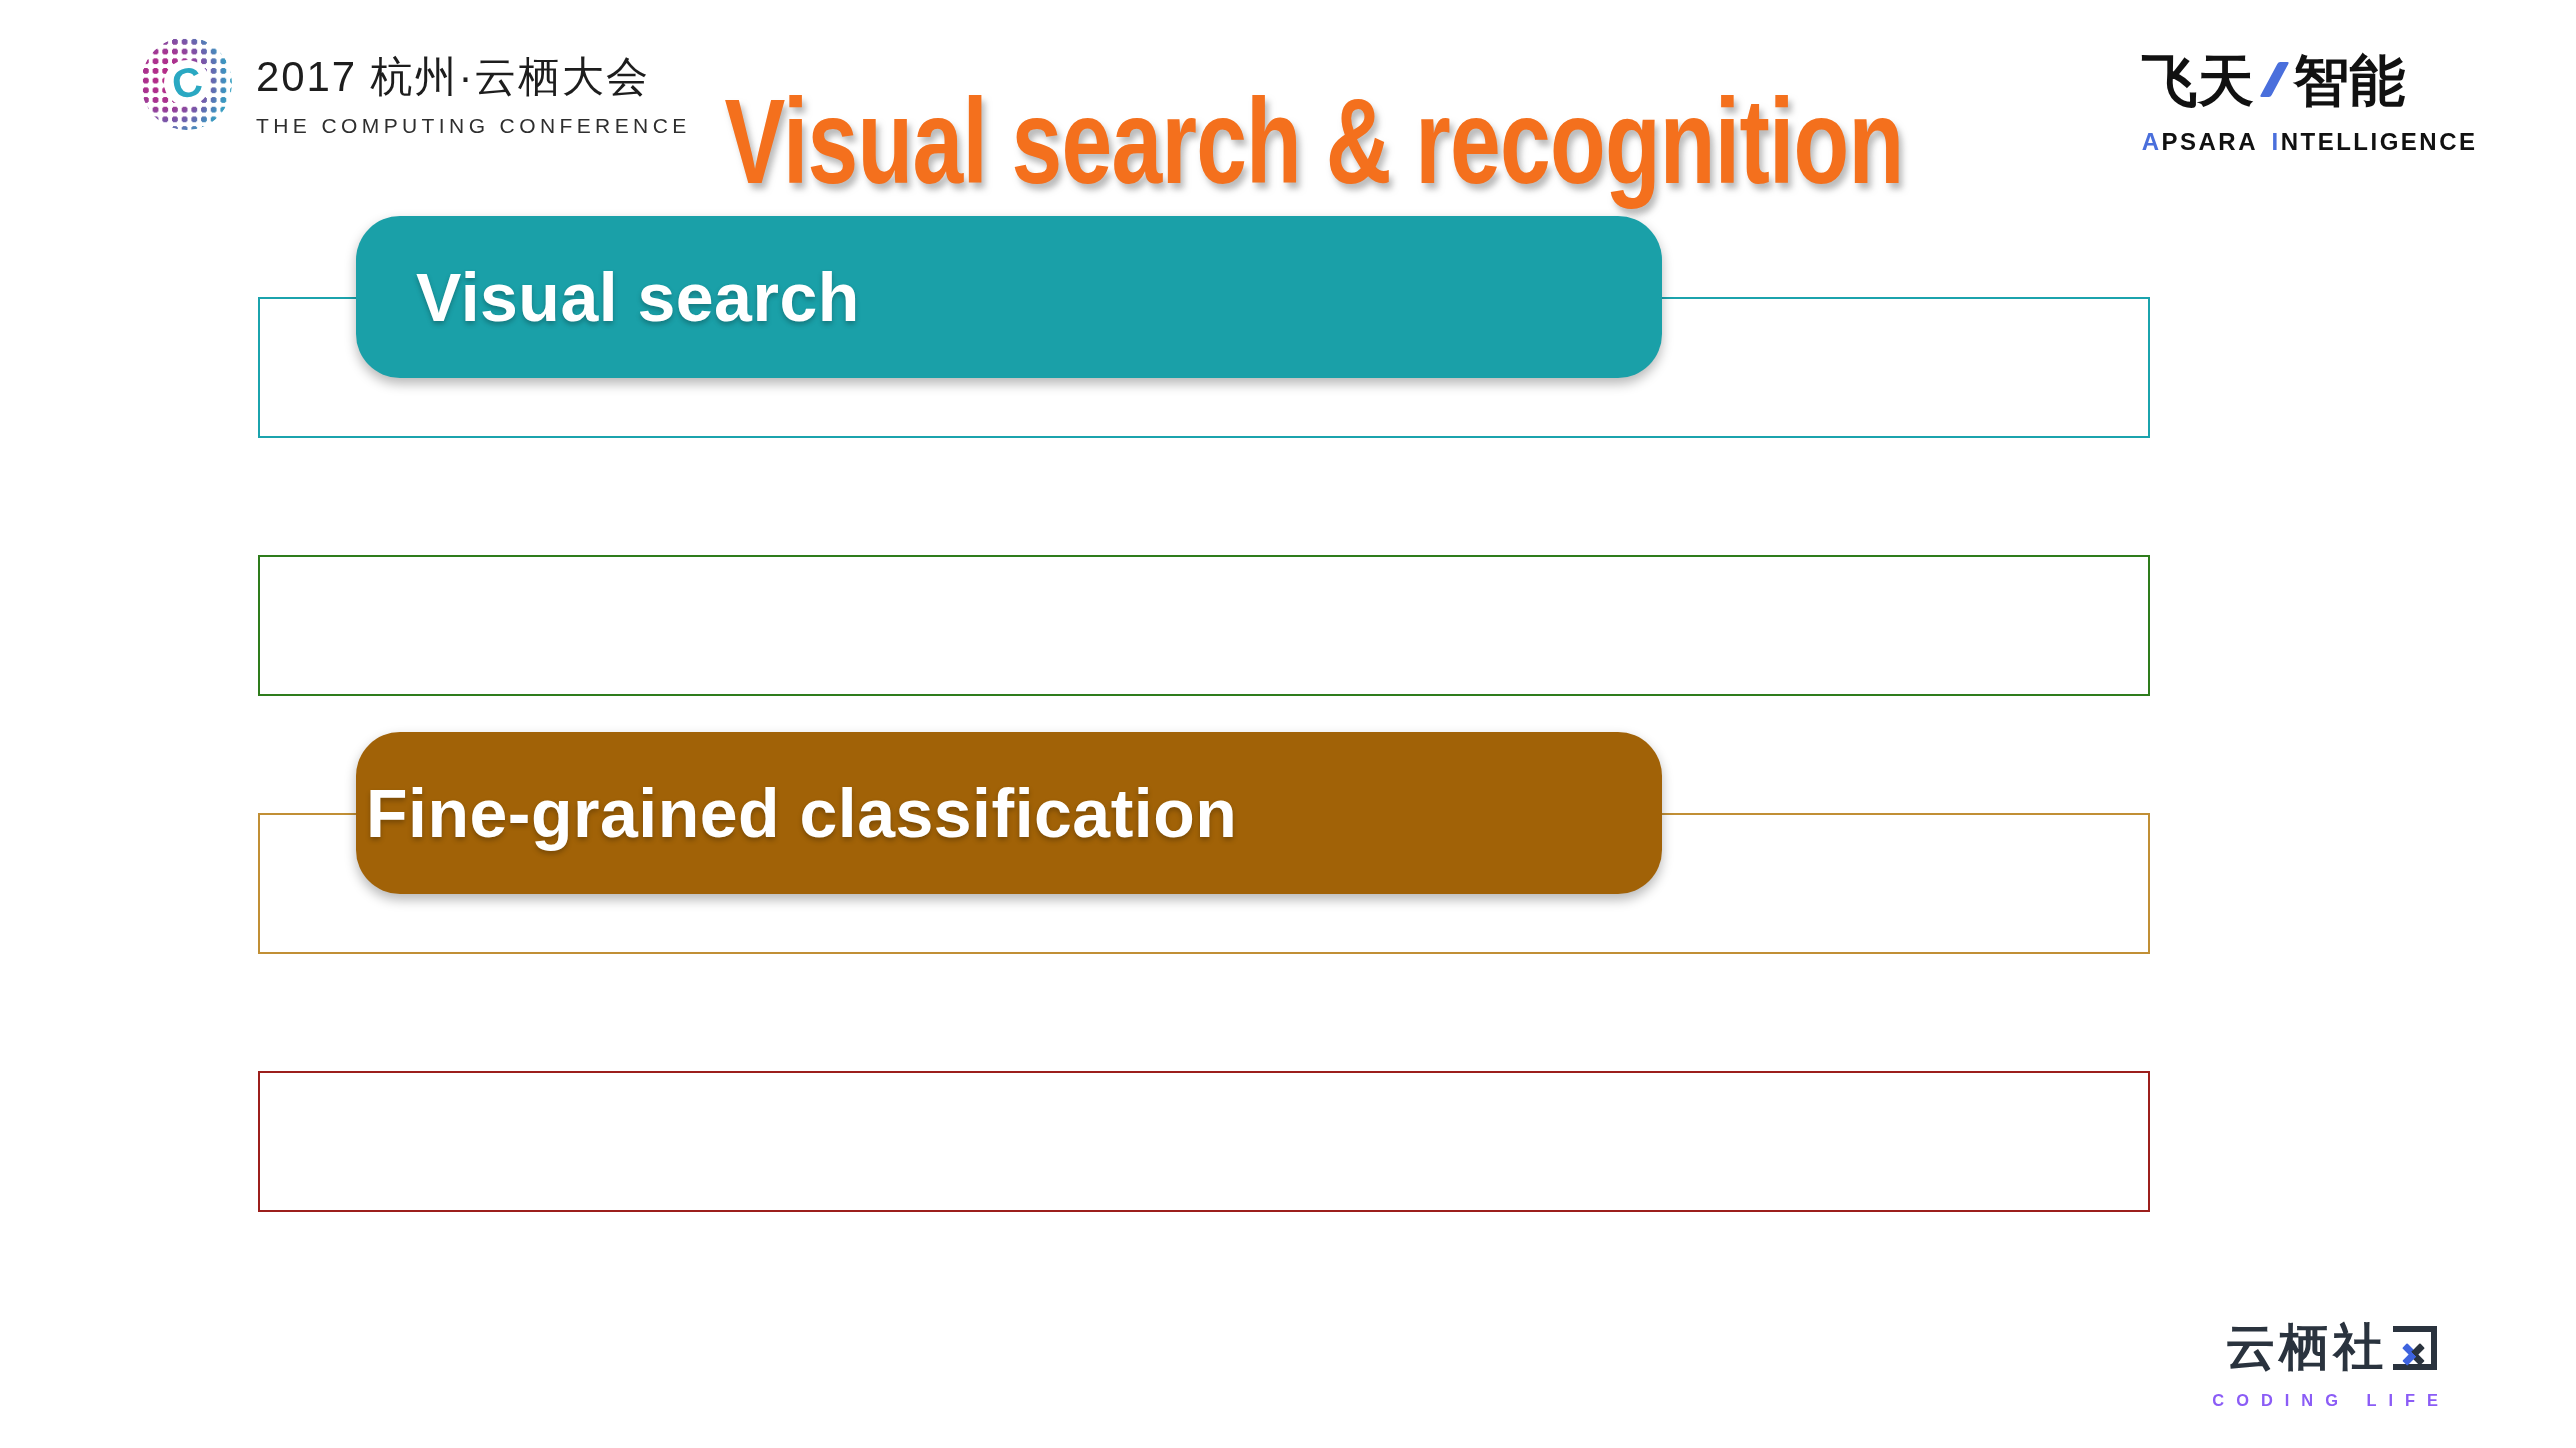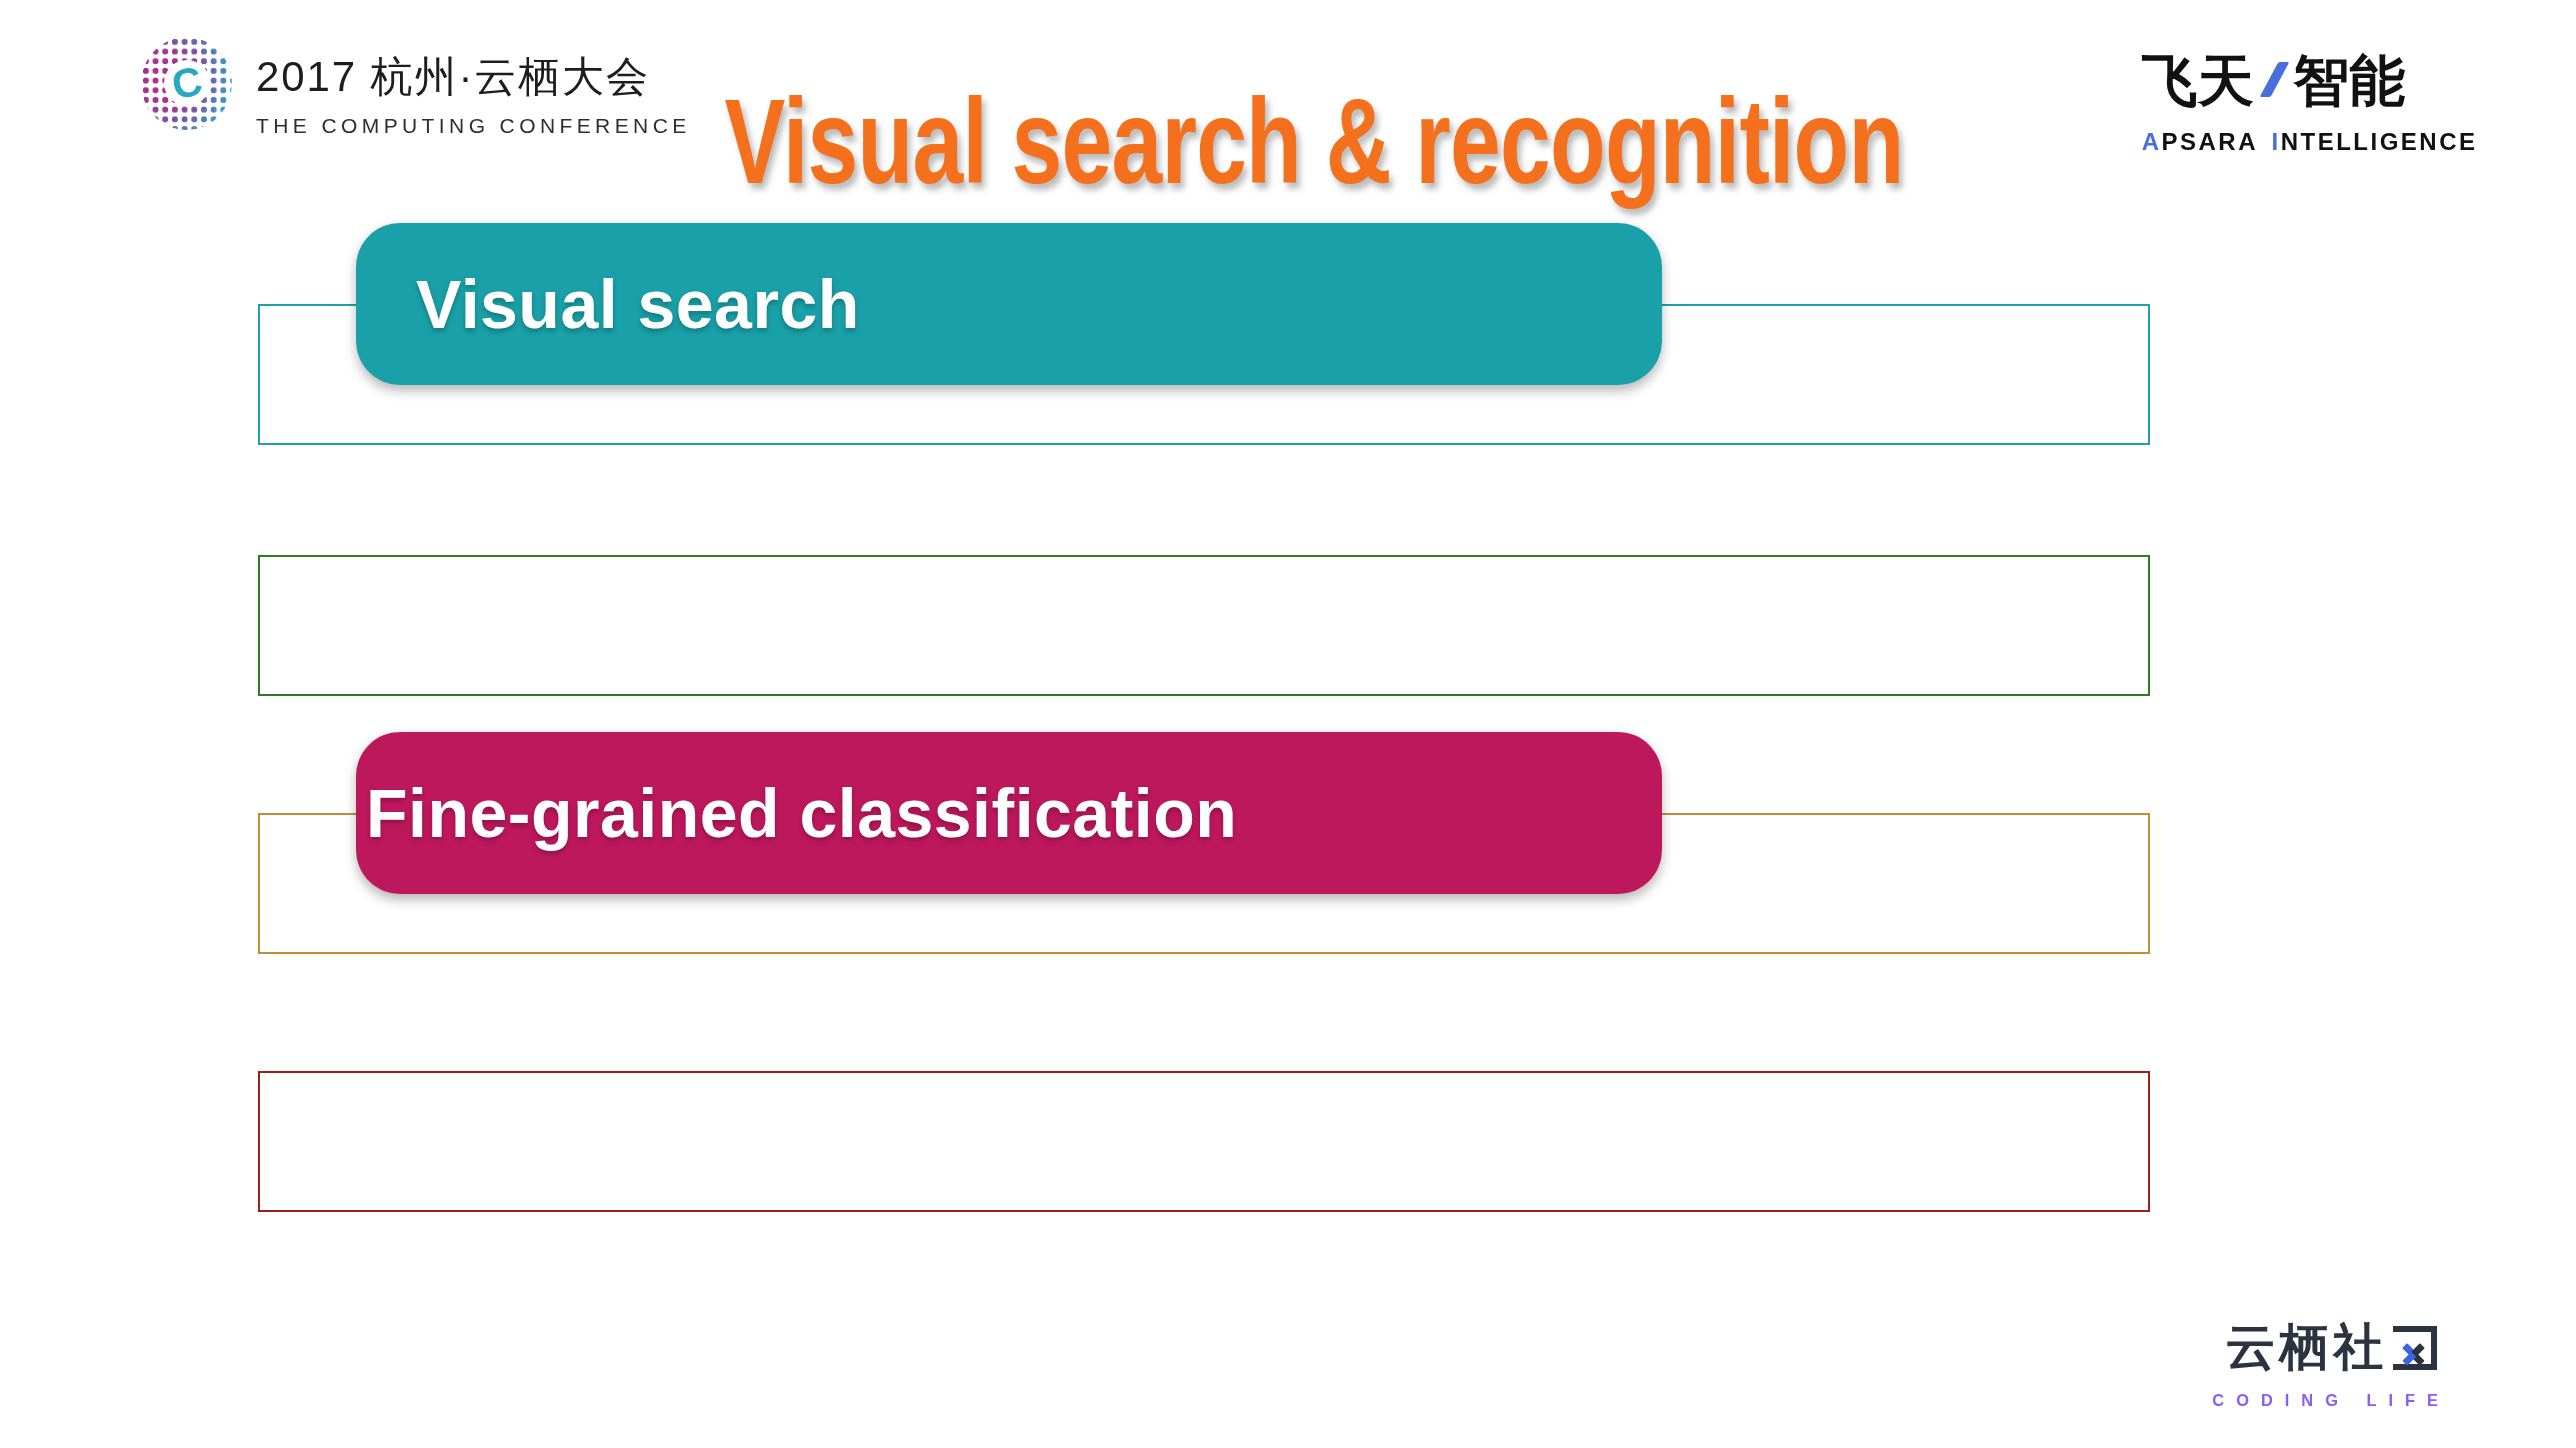--- a/index.html
+++ b/index.html
@@ -53,21 +53,21 @@
   .banner{
     position:absolute;left:98px;top:0;width:1306px;height:162px;
     border-radius:44px;display:flex;align-items:center;
     padding-left:60px;box-sizing:border-box;z-index:2;
     box-shadow:0 5.8px 11.6px rgba(0,0,0,0.28);
   }
   .banner-label{
     color:#ffffff;font-size:68px;font-weight:bold;letter-spacing:0.5px;
     text-shadow:0 2.9px 4.8px rgba(0,0,0,0.25);white-space:nowrap;
   }
-  .row1{top:223px;} .row2{top:474px;} .row3{top:732px;} .row4{top:990px;}
+  .row1{top:216px;} .row2{top:474px;} .row3{top:732px;} .row4{top:990px;}
 
   
   .yunqi{position:absolute;right:126px;bottom:39px;text-align:left;}
   .yunqi-cn{display:flex;align-items:center;font-size:50px;font-weight:bold;letter-spacing:3.9px;white-space:nowrap;justify-content:center;}
   .qu{position:relative;display:inline-block;width:44px;height:44px;margin-left:5.8px;box-sizing:border-box;}
   .qu .bar{position:absolute;left:7.7px;top:19.3px;width:25px;height:6.8px;border-radius:1px;}
   .qu .b1{transform:rotate(45deg);}
   .qu .b2{transform:rotate(-45deg);}
   .yunqi-en{margin-top:9.7px;font-size:16.4px;font-weight:bold;letter-spacing:12px;white-space:nowrap;}
 </style>
@@ -104,21 +104,21 @@
     <span class="banner-label" style="color: rgb(255, 255, 255);">Visual search</span>
   </div>
 </div>
 
 <div class="row row2">
   <div class="outline" style="border-color: rgb(46, 124, 28);"></div>
 </div>
 
 <div class="row row3">
   <div class="outline" style="border-color: rgb(193, 143, 53);"></div>
-  <div class="banner" style="background: #be185d; padding-left: 10px;">
+  <div class="banner" style="background: #a16207; padding-left: 10px;">
     <span class="banner-label" style="color: rgb(255, 255, 255);">Fine-grained classification</span>
   </div>
 </div>
 
 <div class="row row4">
   <div class="outline" style="border-color: rgb(156, 31, 28);"></div>
 </div>
 
 <div class="yunqi">
   <div class="yunqi-cn" style="color: rgb(42, 51, 62);">

